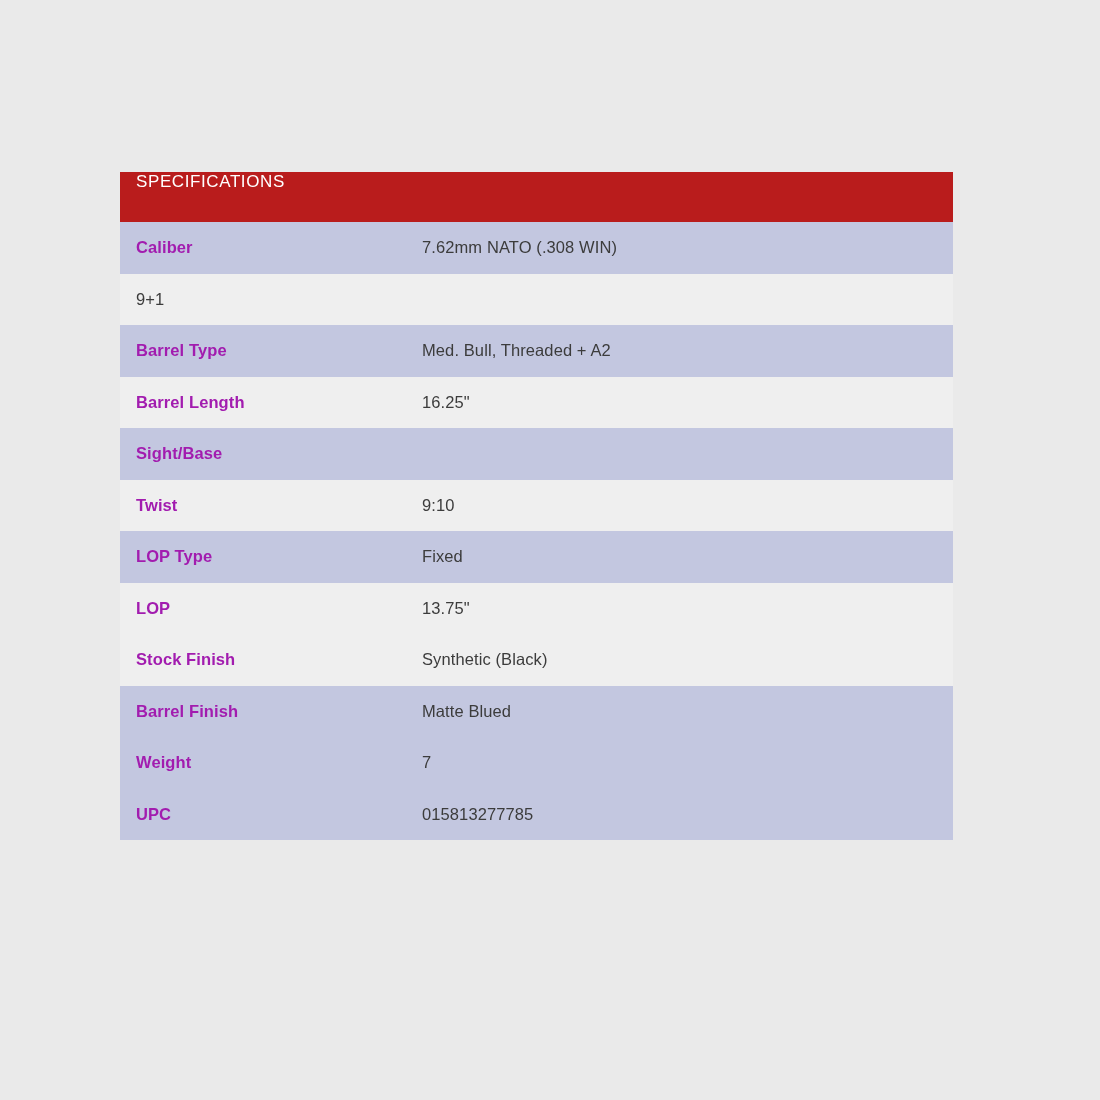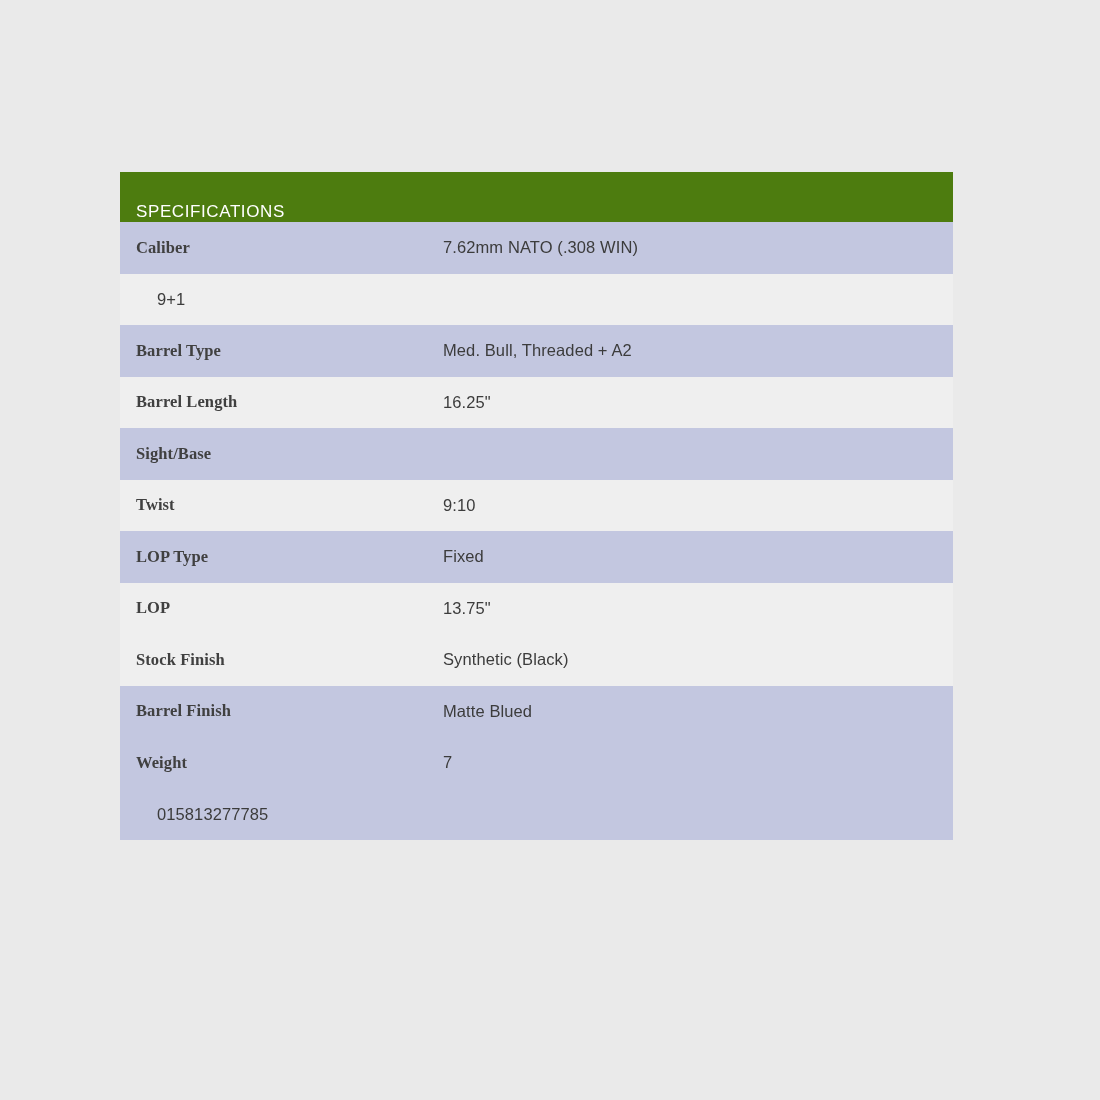--- a/index.html
+++ b/index.html
@@ -18,25 +18,25 @@
     width: 1100px;
     height: 1100px;
   }
   .spec-table {
     position: absolute;
     left: 120px;
     top: 172px;
     width: 833px;
   }
   .spec-header {
-    background: #4d7c0f;
+    background: #b91c1c;
     color: #ffffff;
     height: 50px;
     display: flex;
-    align-items: flex-end;
+    align-items: flex-start;
     padding-left: 16px;
     box-sizing: border-box;
   }
   .spec-header-title {
     font-size: 17px;
     font-weight: 400;
     letter-spacing: 0.6px;
     color: #ffffff;
   }
   .spec-row {
@@ -50,30 +50,28 @@
     background: #c3c7e0;
   }
   .spec-row.even {
     background: #efefef;
   }
   .spec-label {
     width: 286px;
     flex: 0 0 286px;
     font-size: 16.5px;
     font-weight: bold;
-    color: #404040;
+    color: #a21caf;
     letter-spacing: 0.1px;
-    font-family: Liberation Serif, serif;
   }
   .spec-value {
     font-size: 16.5px;
     font-weight: 400;
     color: #3c3c3c;
     letter-spacing: 0.1px;
-    margin-left: 21px;
   }
 </style>
 </head>
 <body>
 
 <div class="page">
   <div class="spec-table">
 
     <div class="spec-header">
       <span class="spec-header-title">SPECIFICATIONS</span>
@@ -127,17 +125,18 @@
       <span class="spec-value">Matte Blued</span>
     </div>
 
     <div class="spec-row odd">
       <span class="spec-label">Weight</span>
       <span class="spec-value">7</span>
     </div>
 
 
     <div class="spec-row odd">
+      <span class="spec-label">UPC</span>
       <span class="spec-value">015813277785</span>
     </div>
 
   </div>
 </div>
 
 </body></html>

